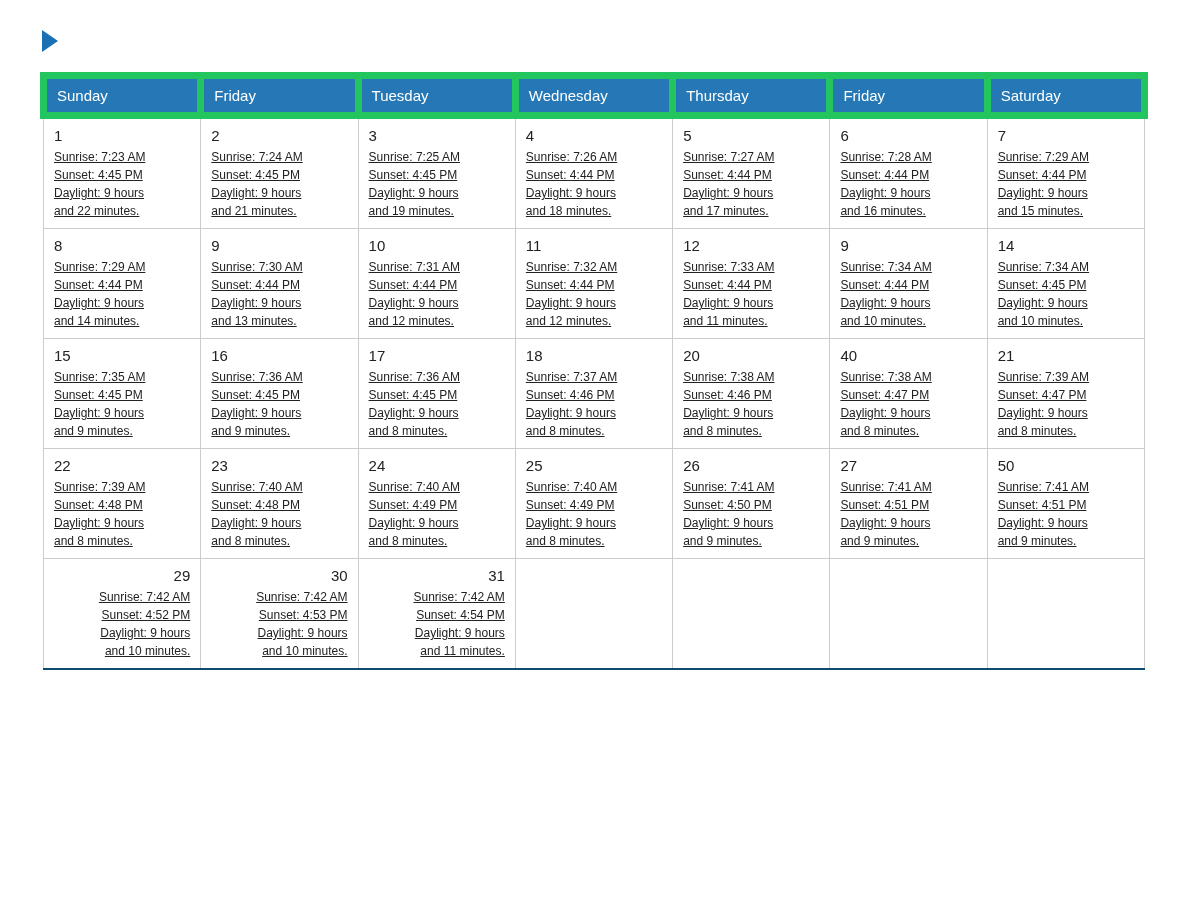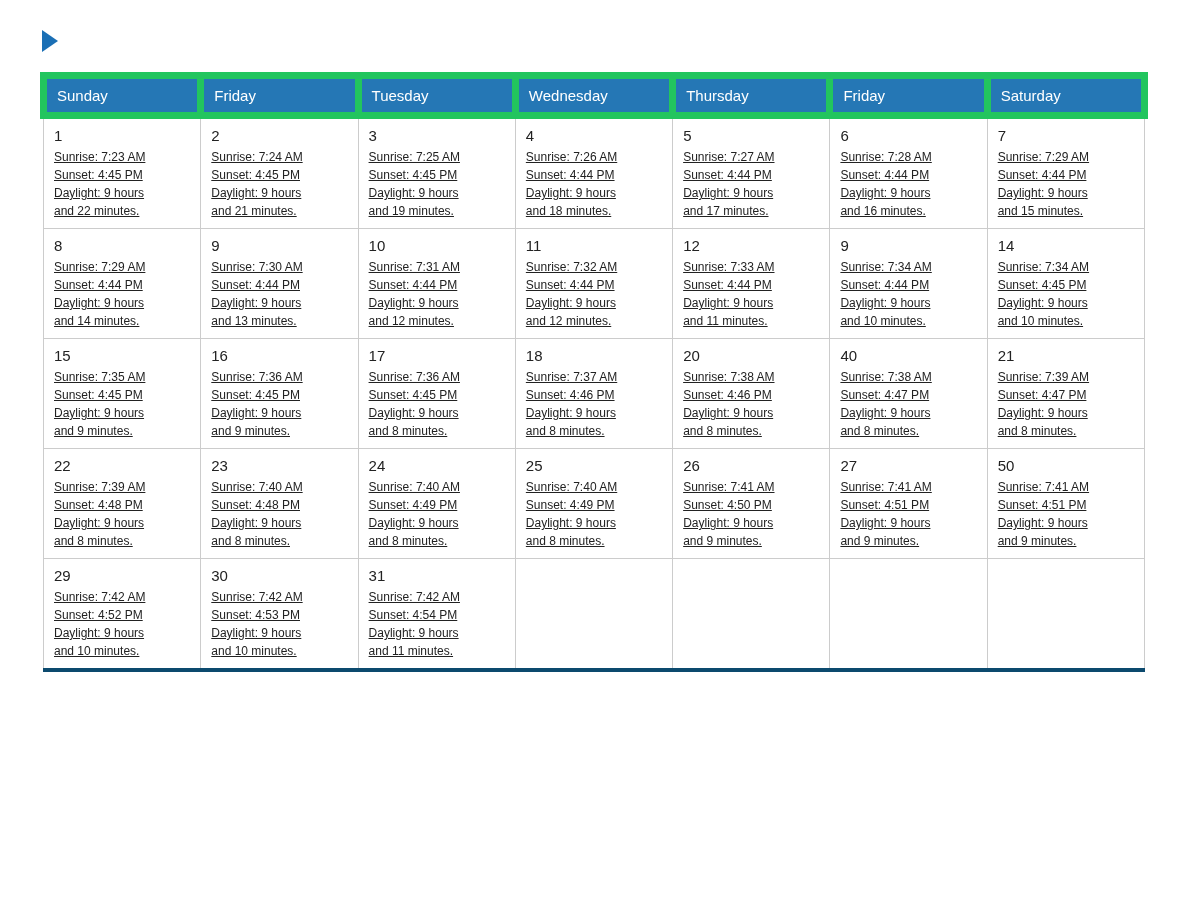--- a/index.html
+++ b/index.html
@@ -61,21 +61,22 @@
     .day-info {
       font-size: 12px;
       line-height: 1.5;
       color: #222;
       text-decoration: underline;
     }
     .empty-cell {
       background: #fff;
     }
     tr:last-child td {
-      border-bottom: 4px solid #0c4a6e;
+      border-bottom: 2px solid #0c4a6e;
+      text-align: right;
     }
     tr:first-child th:first-child {
       border-top-left-radius: 0;
     }
     .logo-block {
       display: flex;
       flex-direction: row;
       align-items: center;
     }
     .logo-col {

